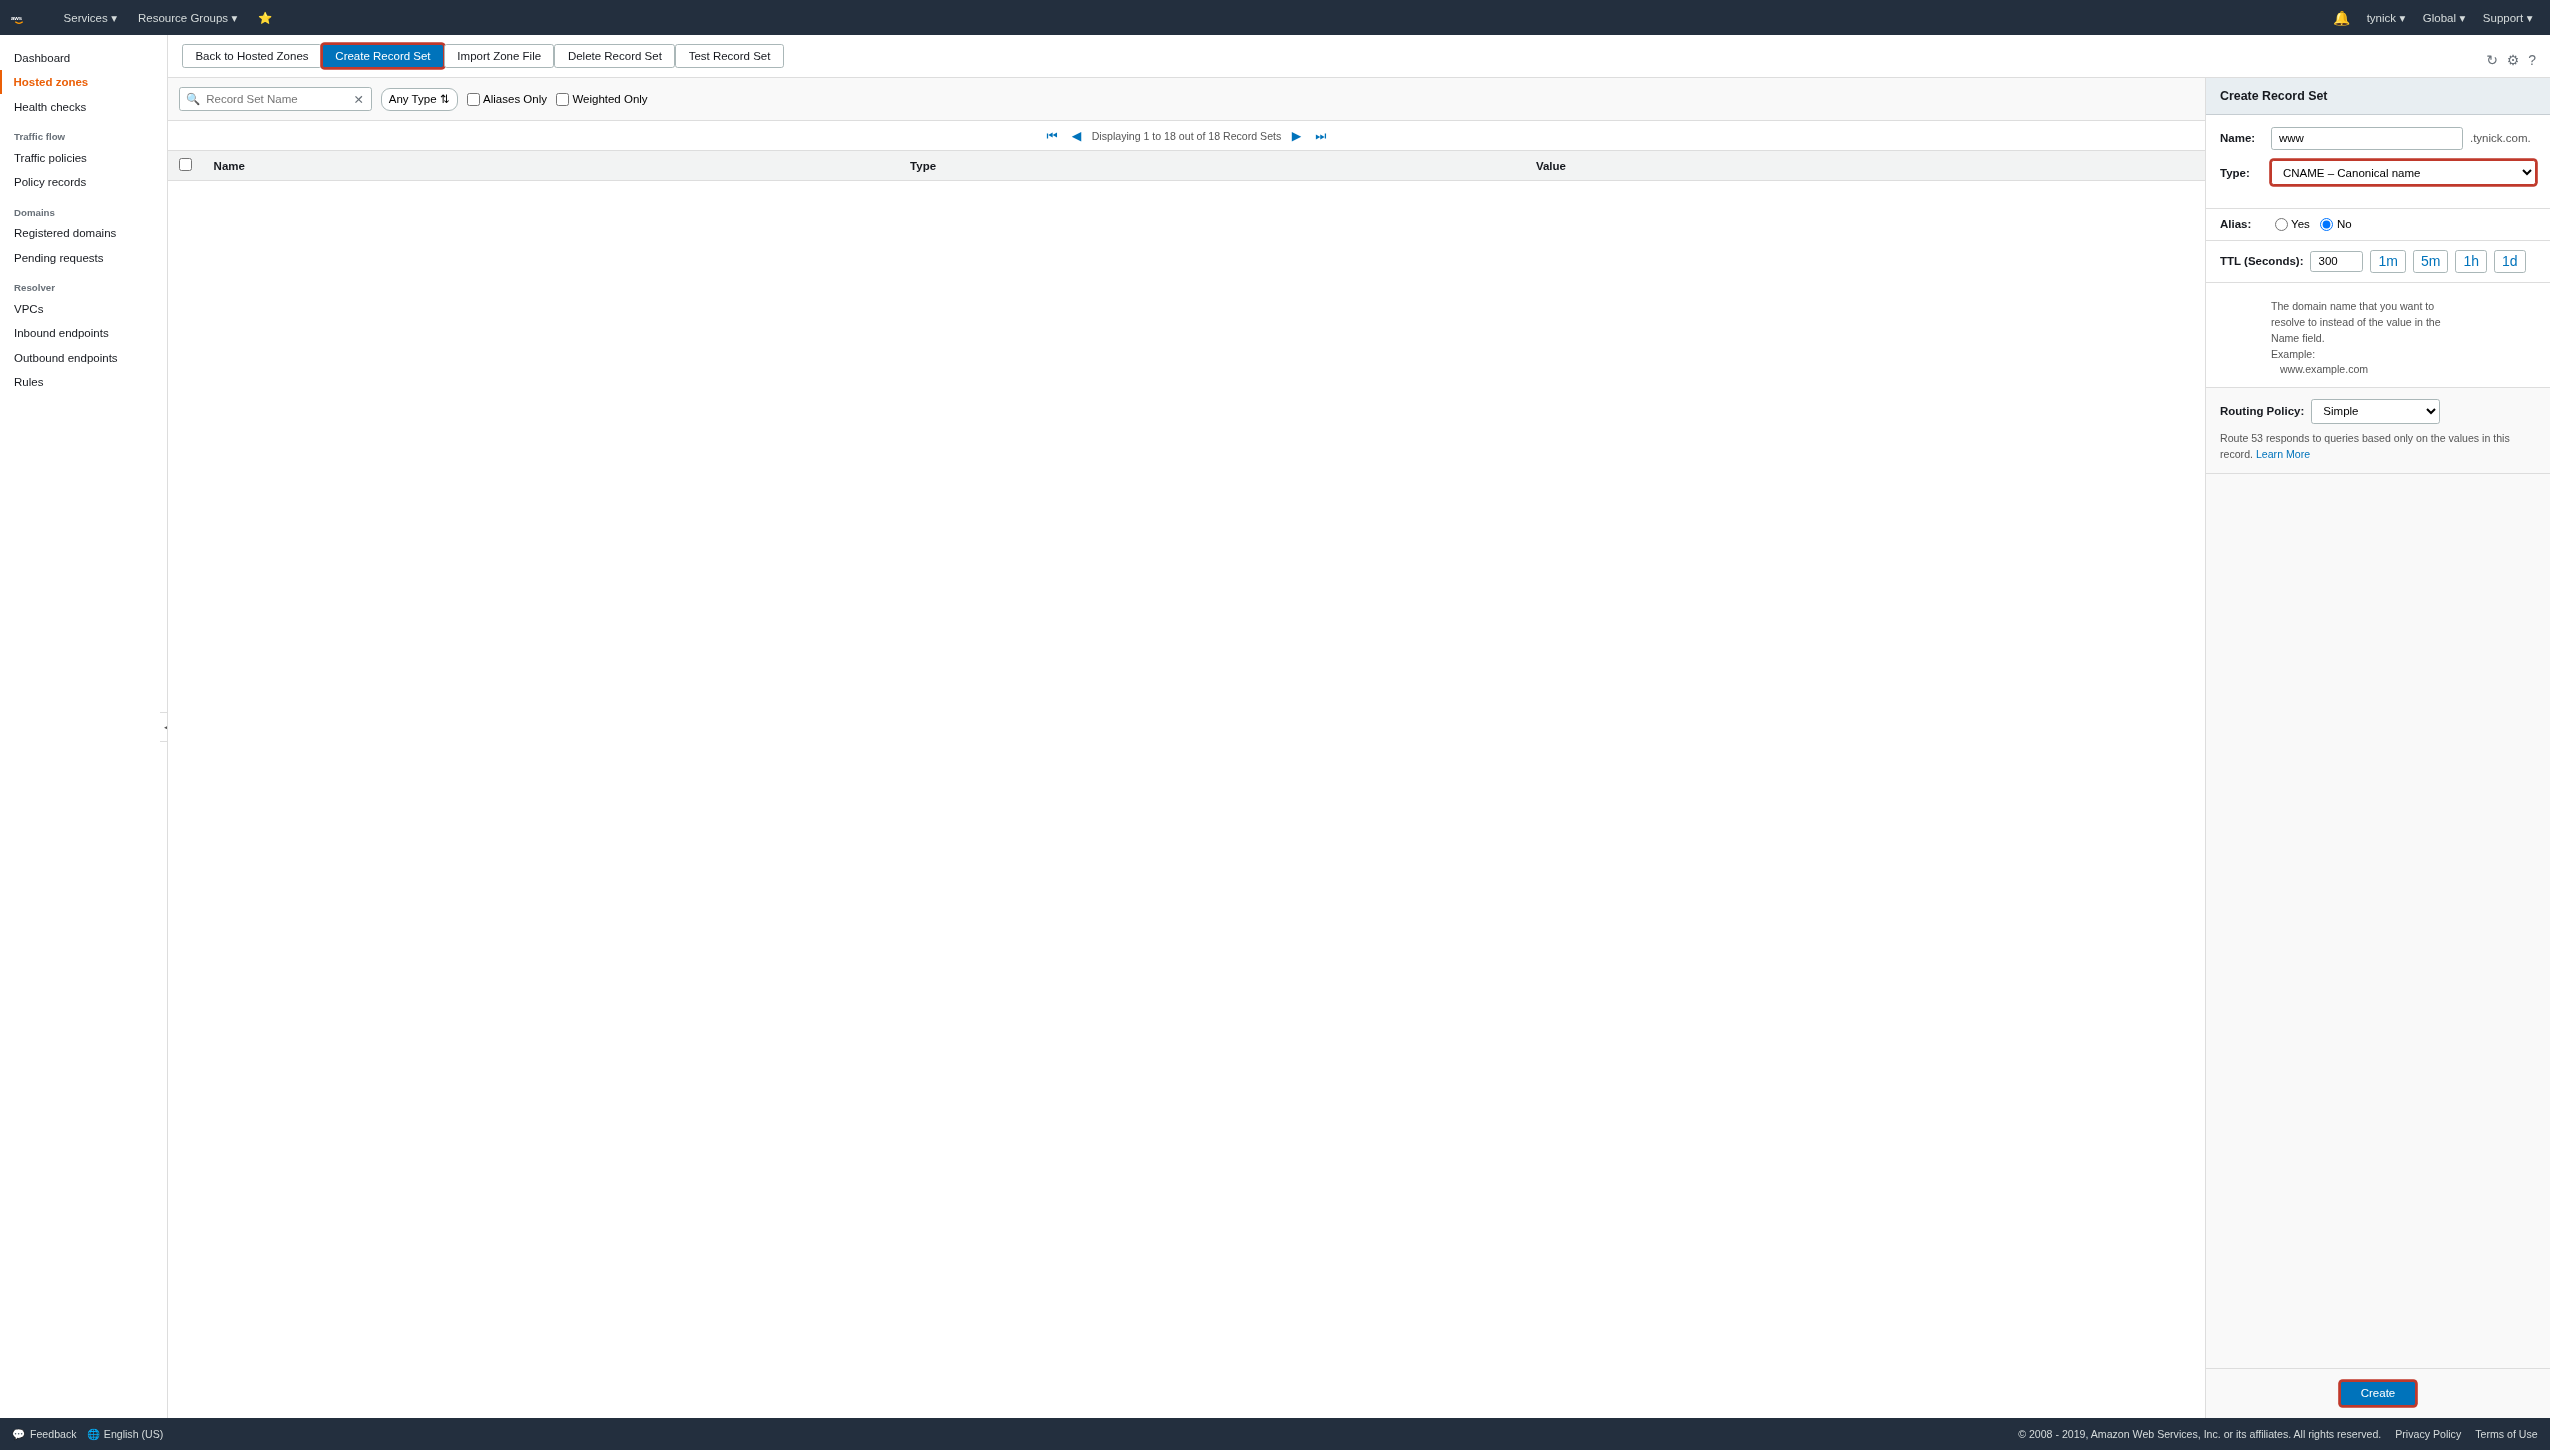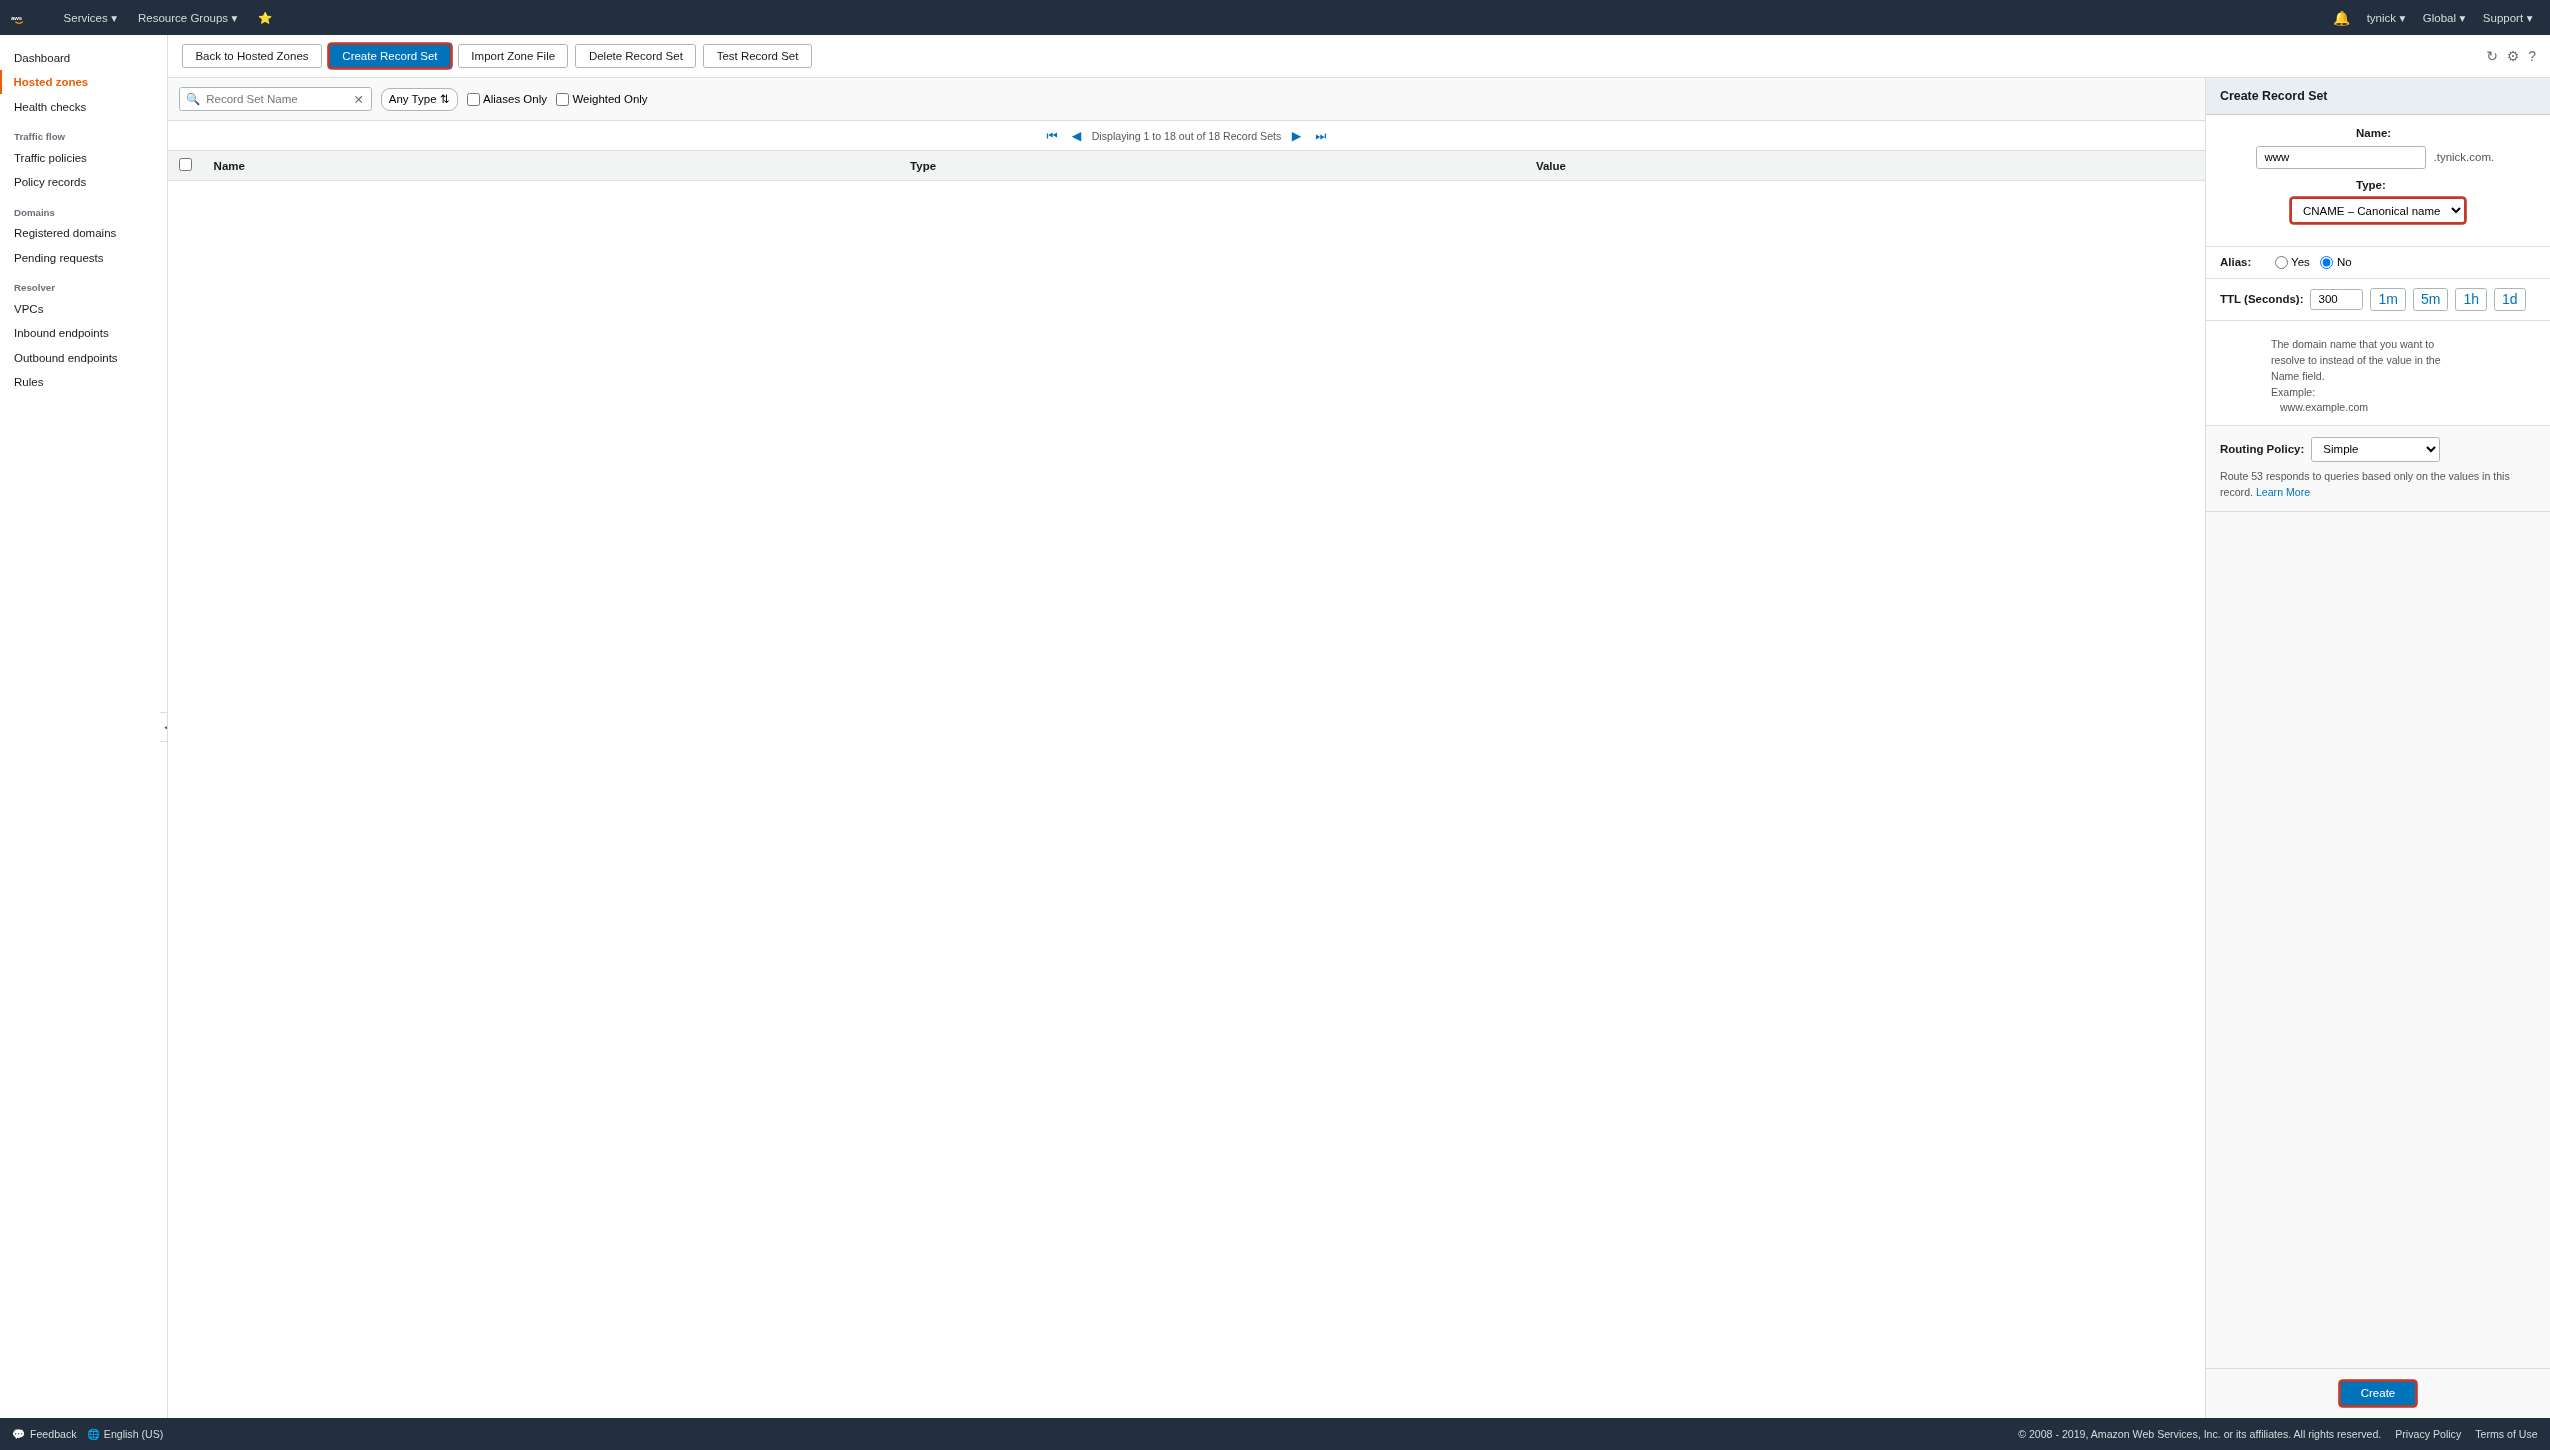--- a/index.html
+++ b/index.html
@@ -85,22 +85,21 @@
       overflow: hidden;
       position: relative;
     }
 
     
     .toolbar {
       background: #fff;
       border-bottom: 0.9px solid #ddd;
       padding: 8.9px 14px;
       display: flex;
-      align-items: center;
-      gap: 7px;
+      align-items: flex-end;
       flex-shrink: 0;
     }
     .btn {
       padding: 5.3px 12.4px;
       font-size: 11.5px;
       border-radius: 2.7px;
       cursor: pointer;
       border: 0.9px solid #aab7b8;
       background: #fff;
       color: #16191f;
@@ -241,21 +240,20 @@
     .form-section {
       padding: 12.4px 14px;
       border-bottom: 0.9px solid #ddd;
       background: #fff;
     }
     .form-row {
       display: flex;
       align-items: center;
       margin-bottom: 10.6px;
       gap: 7px;
-      flex-direction: column;
     }
     .form-label {
       font-size: 11.5px;
       font-weight: 600;
       color: #16191f;
       min-width: 44px;
     }
     .form-name-inputs {
       display: flex;
       align-items: center;

